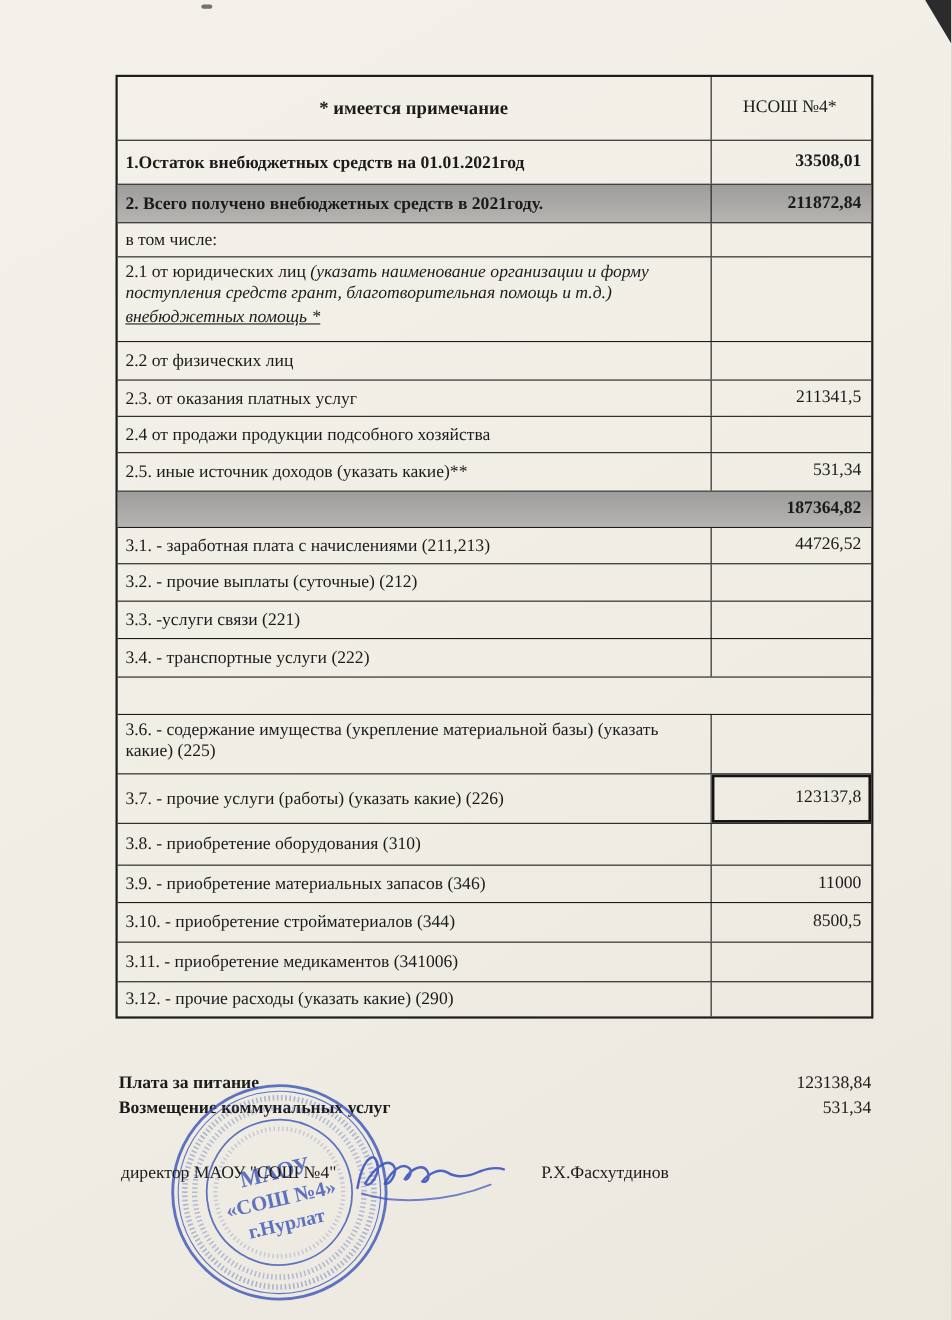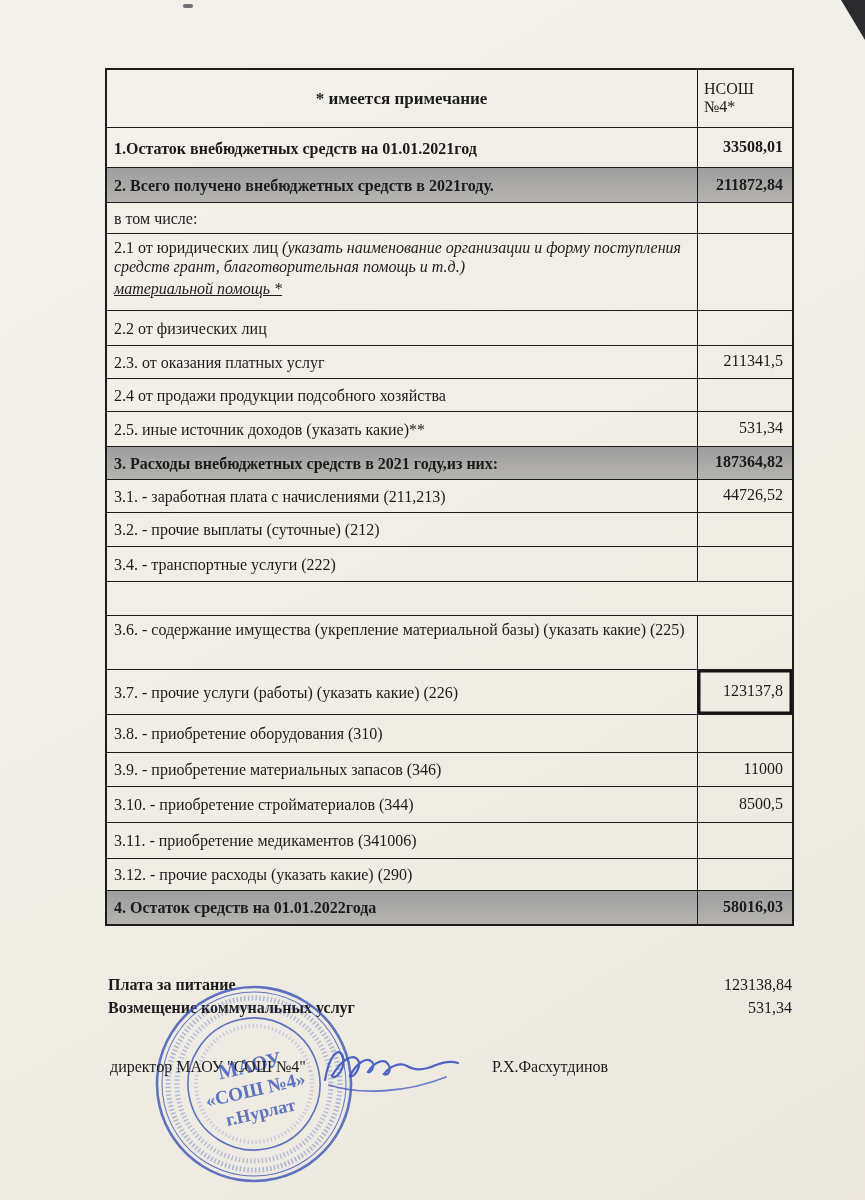--- a/index.html
+++ b/index.html
@@ -26,21 +26,21 @@
 
   
   .tbl {
     position:absolute; left:105px; top:68px; width:689px;
     border:2px solid #1c1c1c;
     background:transparent;
   }
   .trow { display:flex; border-top:1px solid #1c1c1c; align-items:stretch; }
   .trow:first-child { border-top:none; }
   .cell-label {
-    width:591px; padding:6px 8px 4px 7px;
+    width:540px; padding:6px 8px 4px 7px;
     display:flex; align-items:center;
     font-size:16px; line-height:1.22;
     border-right:1px solid #1c1c1c;
   }
   .cell-value {
     flex:1; padding:3px 9px 4px 6px;
     display:flex; align-items:center; justify-content:flex-end;
     font-size:16px;
   }
   .top-align .cell-label { align-items:flex-start; padding-top:4px; }
@@ -102,21 +102,21 @@
       <div class="cell-label">
           <span>в том числе:</span>
         </div>
       <div class="cell-value"></div>
     </div>
 
     <div class="trow top-align" style="min-height:77px">
       <div class="cell-label">
         <div>
           <span>2.1 от юридических лиц </span><span class="lbl-italic">(указать наименование организации и форму поступления средств грант, благотворительная помощь и т.д.)</span>
-          <span class="lbl-underline">материальной помощь *</span>
+          <span class="lbl-underline">внебюджетных помощь *</span>
         </div>
       </div>
       <div class="cell-value"></div>
     </div>
 
     <div class="trow" style="min-height:35px">
       <div class="cell-label">
           <span>2.2 от физических лиц</span>
         </div>
       <div class="cell-value"></div>
@@ -137,40 +137,43 @@
     </div>
 
     <div class="trow" style="min-height:35px">
       <div class="cell-label">
           <span>2.5. иные источник доходов (указать какие)**</span>
         </div>
       <div class="cell-value">531,34</div>
     </div>
 
     <div class="trow shaded bold-value" style="min-height:33px">
-      <div class="cell-label">
-          <span>3. Расходы внебюджетных средств в 2021 году,из них:</span>
-        </div>
       <div class="cell-value">187364,82</div>
     </div>
 
     <div class="trow" style="min-height:33px">
       <div class="cell-label">
           <span>3.1. - заработная плата с начислениями (211,213)</span>
         </div>
       <div class="cell-value">44726,52</div>
     </div>
 
     <div class="trow" style="min-height:34px">
       <div class="cell-label">
           <span>3.2. - прочие выплаты (суточные) (212)</span>
         </div>
       <div class="cell-value"></div>
     </div>
 
+    <div class="trow" style="min-height:34px">
+      <div class="cell-label">
+          <span>3.3. -услуги связи (221)</span>
+        </div>
+      <div class="cell-value"></div>
+    </div>
 
     <div class="trow" style="min-height:35px">
       <div class="cell-label">
           <span>3.4. - транспортные услуги (222)</span>
         </div>
       <div class="cell-value"></div>
     </div>
 
     <div class="trow" style="min-height:34px">
       <div class="cell-value"></div>
@@ -218,26 +221,20 @@
       <div class="cell-value"></div>
     </div>
 
     <div class="trow" style="min-height:32px">
       <div class="cell-label">
           <span>3.12. - прочие расходы (указать какие) (290)</span>
         </div>
       <div class="cell-value"></div>
     </div>
 
-    <div class="trow shaded bold-value" style="min-height:34px">
-      <div class="cell-label">
-          <span>4. Остаток средств на 01.01.2022года</span>
-        </div>
-      <div class="cell-value">58016,03</div>
-    </div>
 
   </div>
 
   <div class="footer-list">
     <div class="footer-item">
       <span class="fl-label">Плата за питание</span>
       <span class="fl-value">123138,84</span>
     </div>
     <div class="footer-item">
       <span class="fl-label">Возмещение коммунальных услуг</span>

